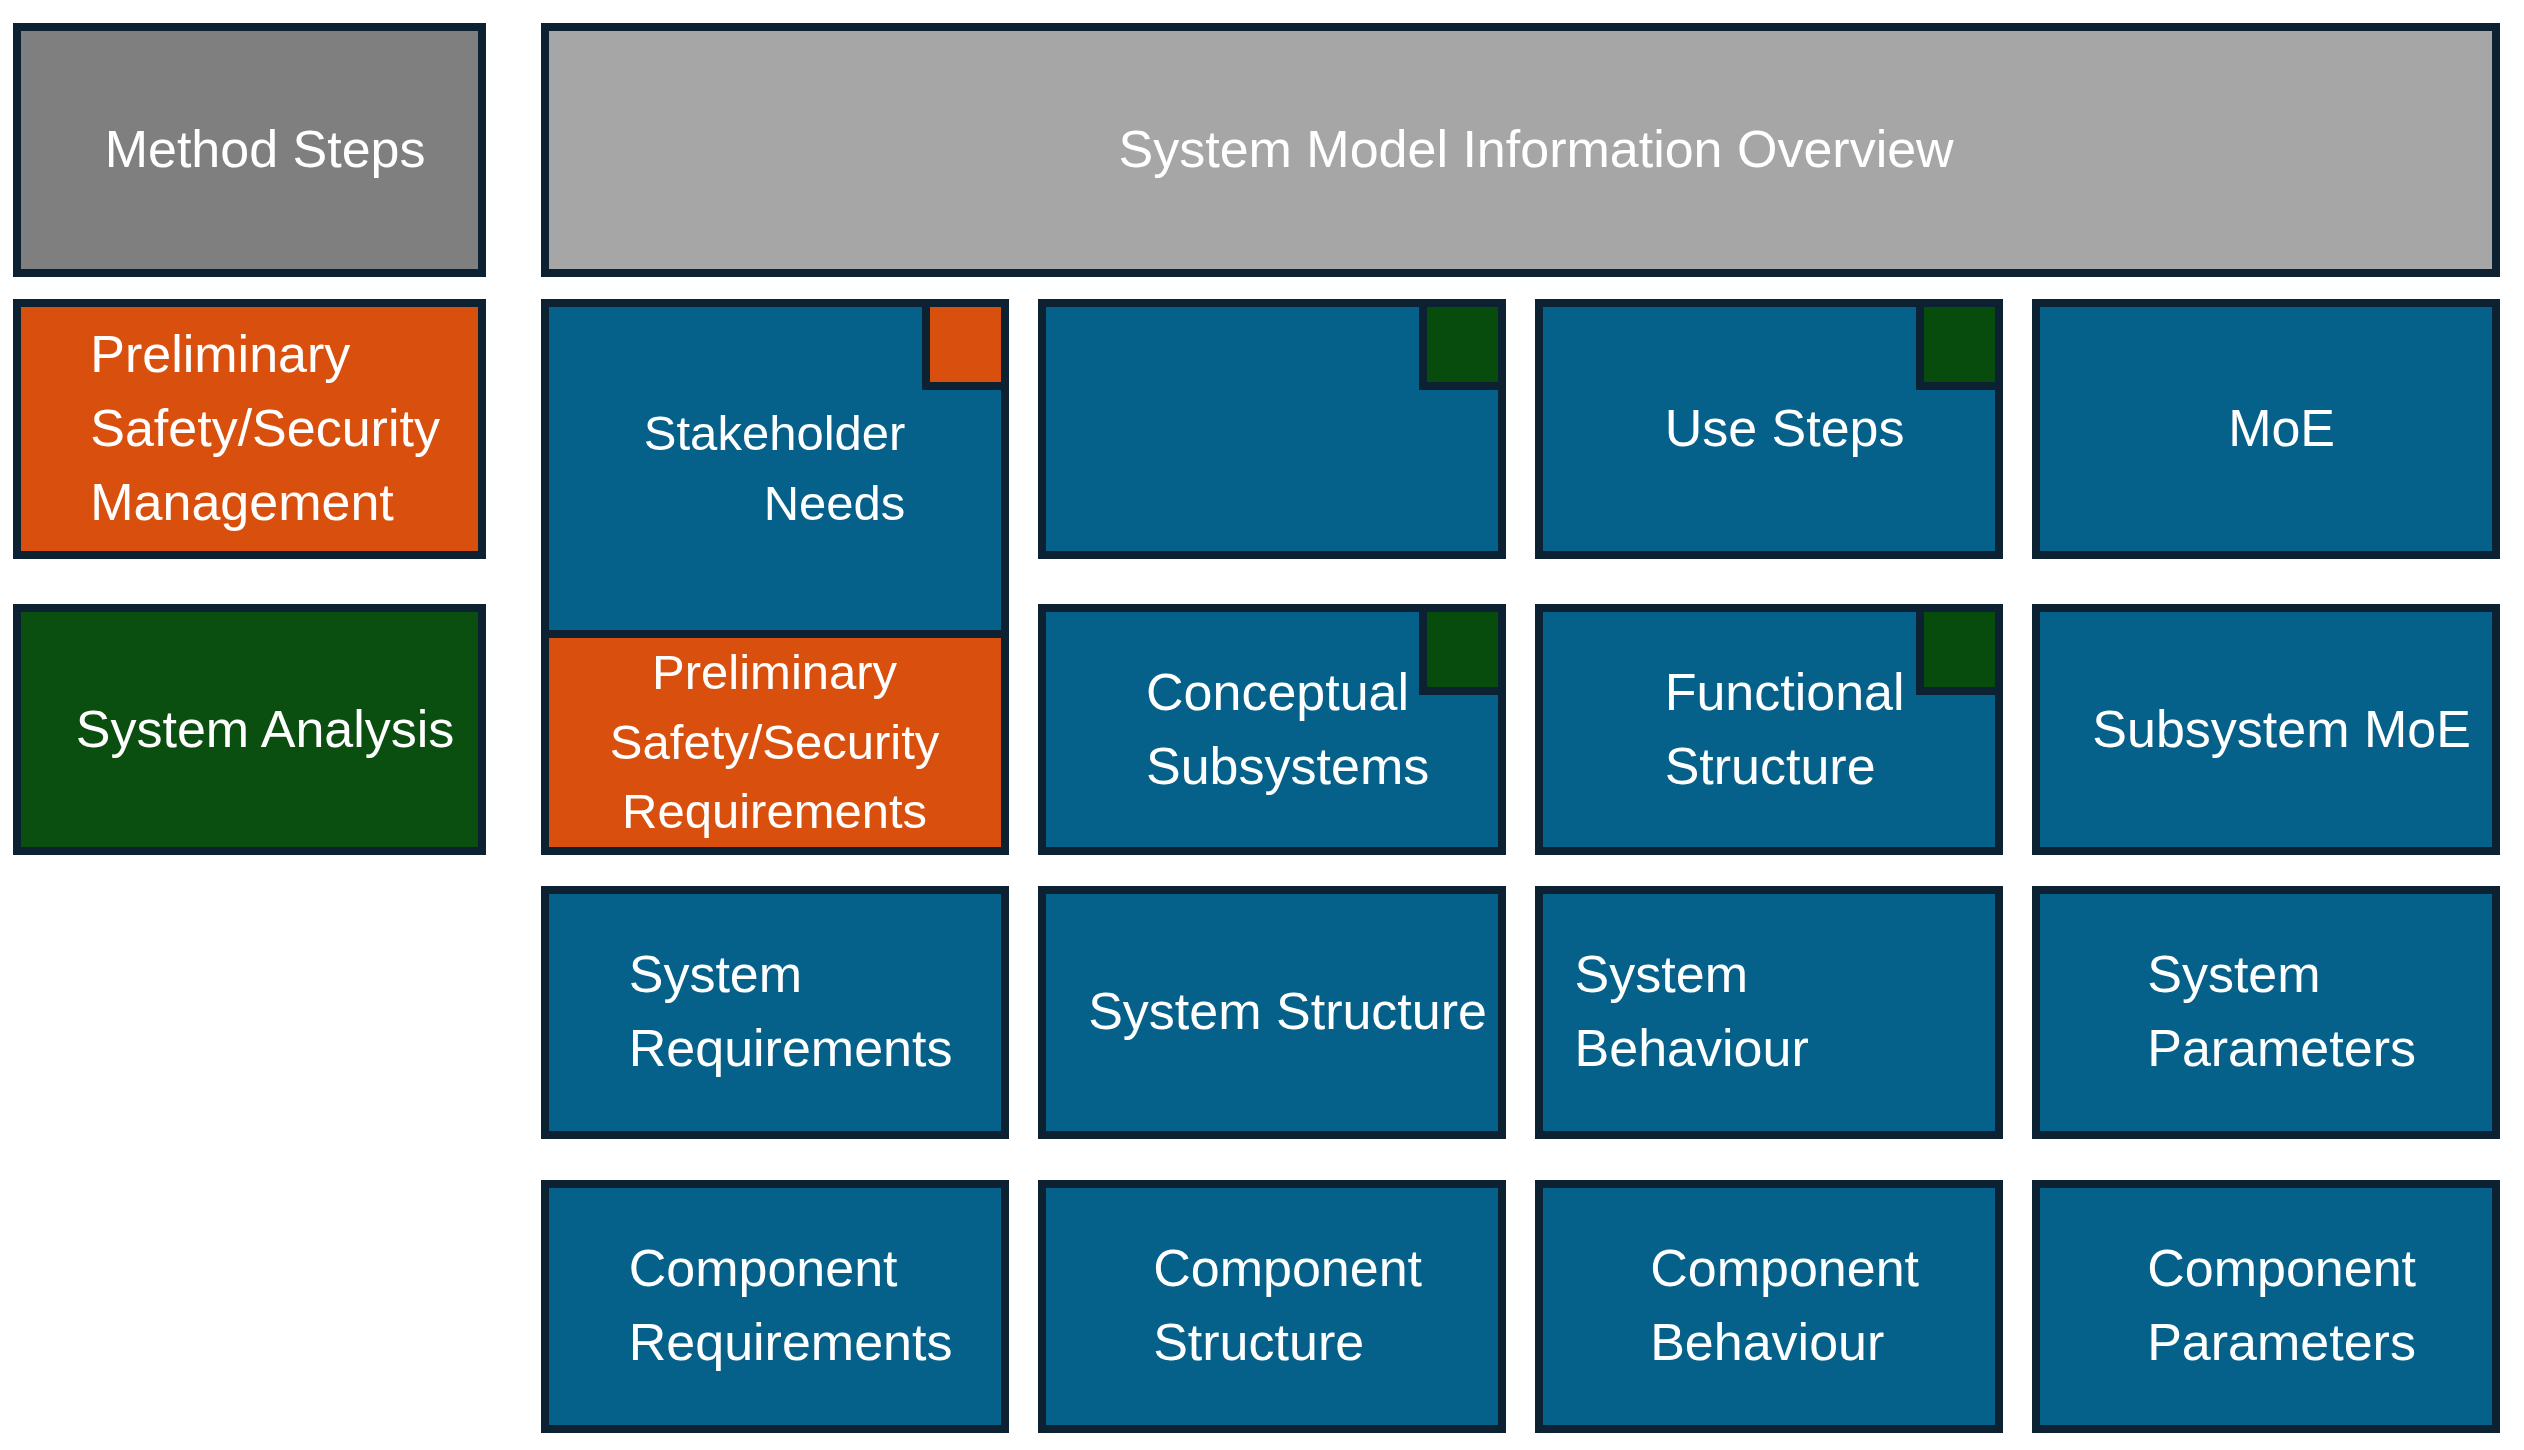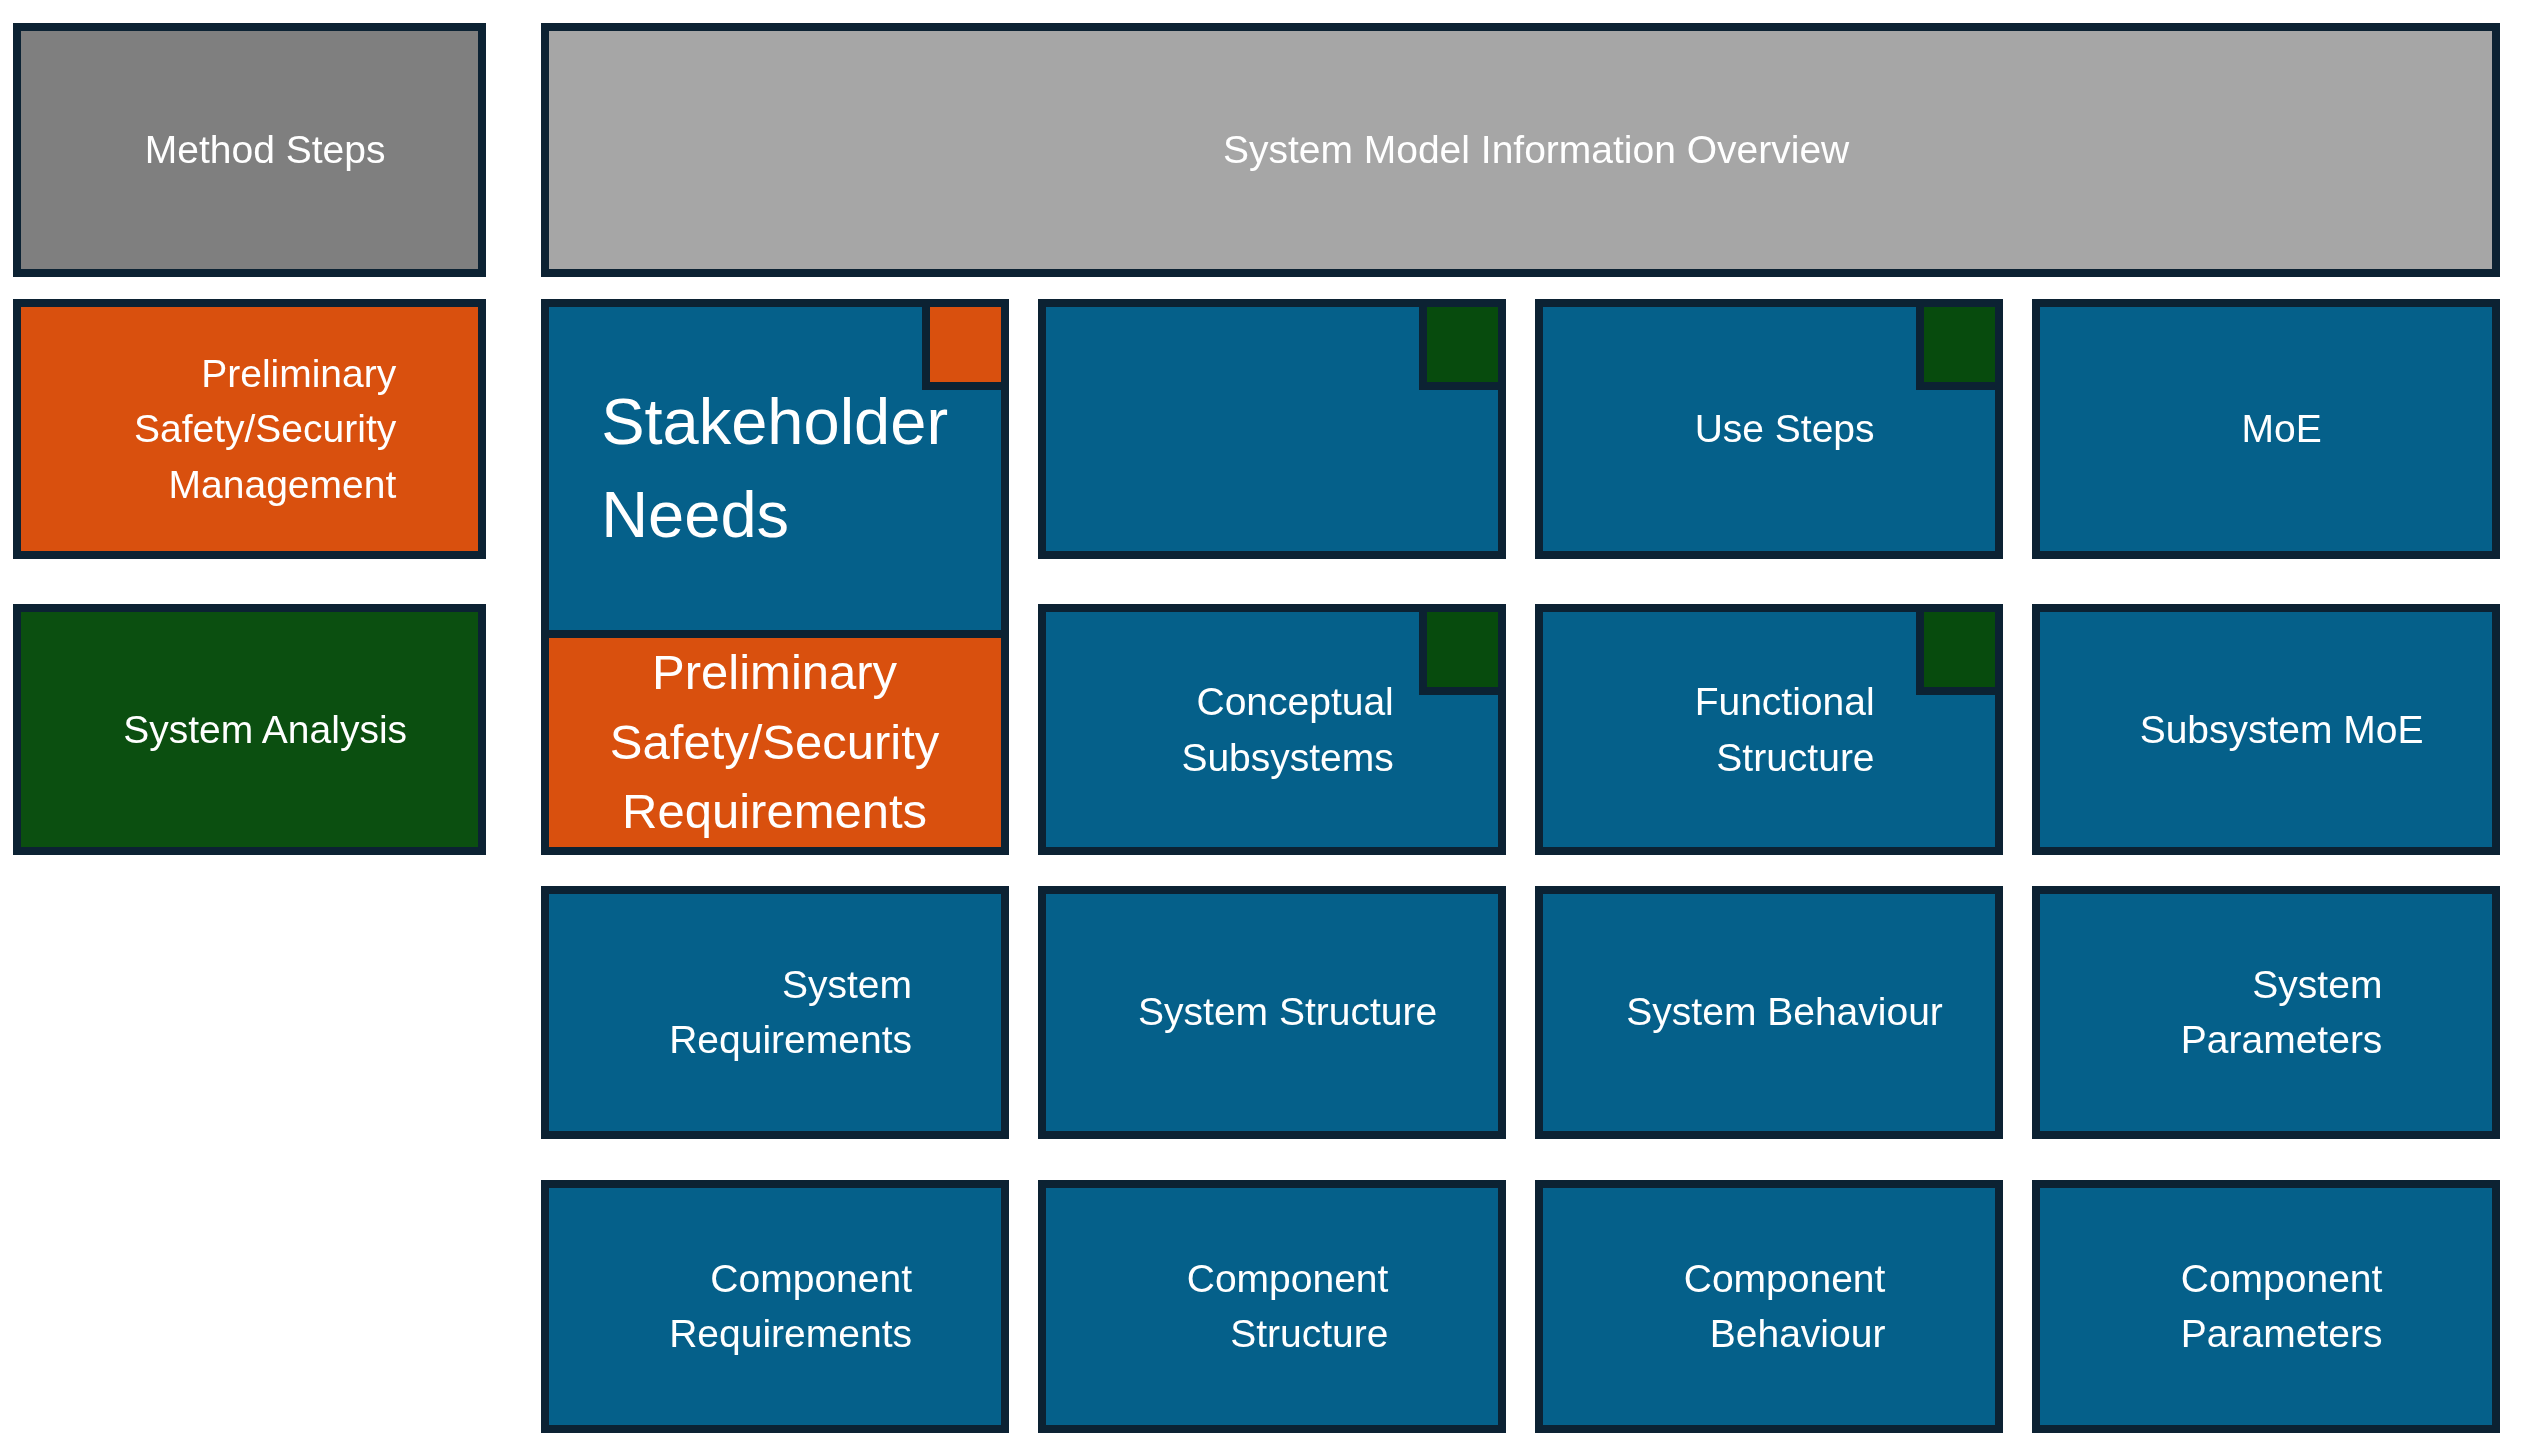--- a/index.html
+++ b/index.html
@@ -25,23 +25,23 @@
     position:absolute;left:12.6px;top:22.5px;
     display:grid;
     grid-template-columns:473px 55px 468px 29px 468px 29px 468px 29px 468px;
     grid-template-rows:254px 22.5px 260px 45px 251px 30.5px 253px 41px 253px;
   }
   .box{
     border:8px solid var(--c-border);
     background:var(--c-blue);
     color:var(--c-text);
     display:flex;align-items:center;justify-content:center;
-    text-align:right;
+    text-align:left;
     white-space:pre-line;
-    font-size:39px;line-height:1.42;
+    font-size:52px;line-height:1.42;
     position:relative;
     padding-left:32px;
   }
   .fill-gray{background:var(--c-gray);}
   .fill-light-gray{background:var(--c-light-gray);}
   .fill-orange{background:var(--c-orange);}
   .fill-green{background:var(--c-green);}
   .corner-tag{
     position:absolute;top:0;right:0;
     width:79px;height:83px;
@@ -52,22 +52,22 @@
   .tag-orange{background:var(--c-orange);}
   .stack{
     border:8px solid var(--c-border);
     display:flex;flex-direction:column;
     position:relative;
   }
   .stack-top{
     height:356px;background:var(--c-blue);
     color:var(--c-text);
     display:flex;align-items:center;justify-content:center;
-    text-align:left;white-space:pre-line;
-    font-size:65px;line-height:1.42;
+    text-align:right;white-space:pre-line;
+    font-size:49px;line-height:1.42;
   }
   .stack-bottom{
     flex:1;background:var(--c-orange);
     border-top:8px solid var(--c-border);
     color:var(--c-text);
     display:flex;align-items:center;justify-content:center;
     text-align:center;white-space:pre-line;
     font-size:49px;line-height:1.42;
   }
 </style>

